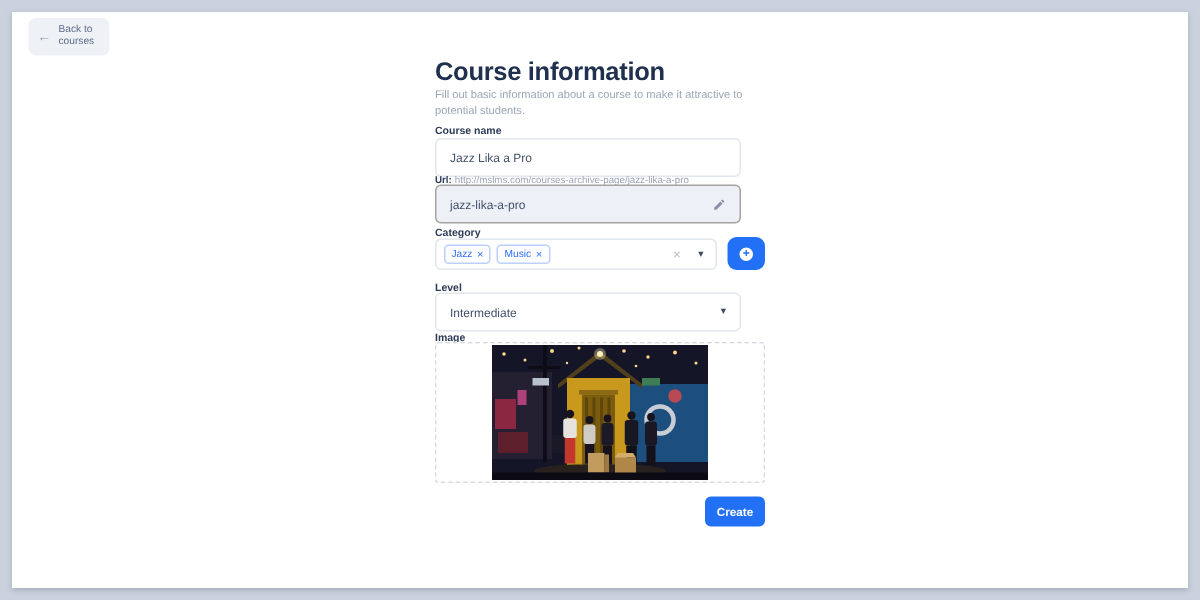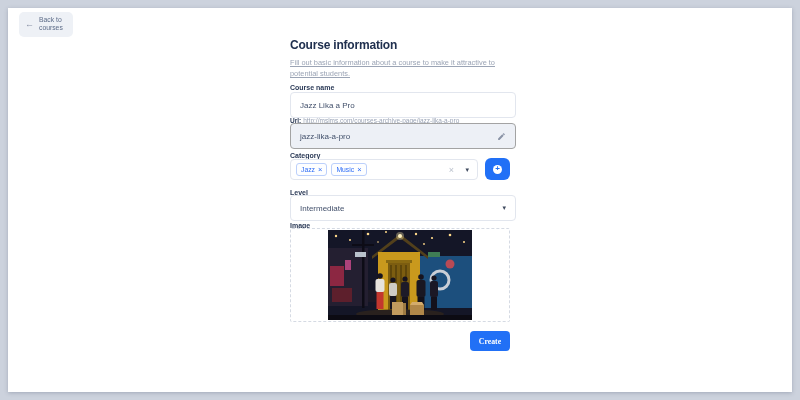--- a/index.html
+++ b/index.html
@@ -20,25 +20,25 @@
     display:flex; align-items:center; gap:5px;
     background:#eef1f6; border:none; border-radius:5px;
     padding:4px 8px 4px 6px; cursor:pointer;
     color:#67758f;
   }
   .back-arrow { font-size:9px; color:#8a93a6; line-height:1; }
   .back-label { font-size:6.8px; line-height:1.25; text-align:left; width:26px; color:#5d6c88; }
   
   .form { position:absolute; left:282px; top:30px; width:220px; }
   .row { position:absolute; left:0; width:220px; }
-  h1.title { font-size:12px; font-weight:700; color:#20304f; letter-spacing:-.2px; }
-  .desc { font-size:7.4px; line-height:1.5; color:#9ba4b5; width:214px;text-decoration:underline; }
+  h1.title { font-size:17px; font-weight:700; color:#20304f; letter-spacing:-.2px; }
+  .desc { font-size:7.4px; line-height:1.5; color:#9ba4b5; width:214px; }
   .field-label { font-size:7px; font-weight:600; color:#2b3a57; }
   .input, .select, .slug-field, .multiselect {
-    width:226px; height:20px; border-radius:4px; font-size:8px;
+    width:204px; height:20px; border-radius:4px; font-size:8px;
     display:flex; align-items:center; padding:12px 9px; color:#42506b;
   }
   .input, .select, .multiselect { background:#fff; border:1px solid #e2e6ee; }
   input.input { outline:none; font-family:"Liberation Sans", sans-serif; }
   .url-label { font-size:6.5px; color:#9aa3b5; white-space:nowrap; }
   .url-prefix { color:#2b3a57; font-weight:700; margin-right:2px; }
   .slug-field { background:#edf0f6; border:1px solid #a3a3a3; justify-content:space-between; cursor:pointer; }
   .pencil { width:9px; height:9px; fill:#8a93a6; }
   
   .multiselect { width:188px; height:21px; position:relative; padding:0 30px 0 5px; cursor:pointer; }
@@ -65,21 +65,21 @@
     width:220px; height:94px; border:1px dashed #d5dae3; border-radius:2px;
     display:flex; align-items:center; justify-content:center; cursor:pointer; background:#fff;
   }
   .photo { width:144px; height:90px; display:block; }
   
   .create-btn {
     position:absolute; right:0; width:40px; height:20px;
     background:#2170f6; color:#fff; border:none; border-radius:4px;
     font-size:7.8px; font-weight:600; cursor:pointer;
     display:flex; align-items:center; justify-content:center;
-    font-family:Liberation Serif, serif;
+    font-family:Liberation Sans, sans-serif;
   }
 </style>
 </head>
 <body>
 
 <div class="card">
 
   <button class="back-btn">
     <span class="back-arrow">←</span>
     <span class="back-label">Back to courses</span>

